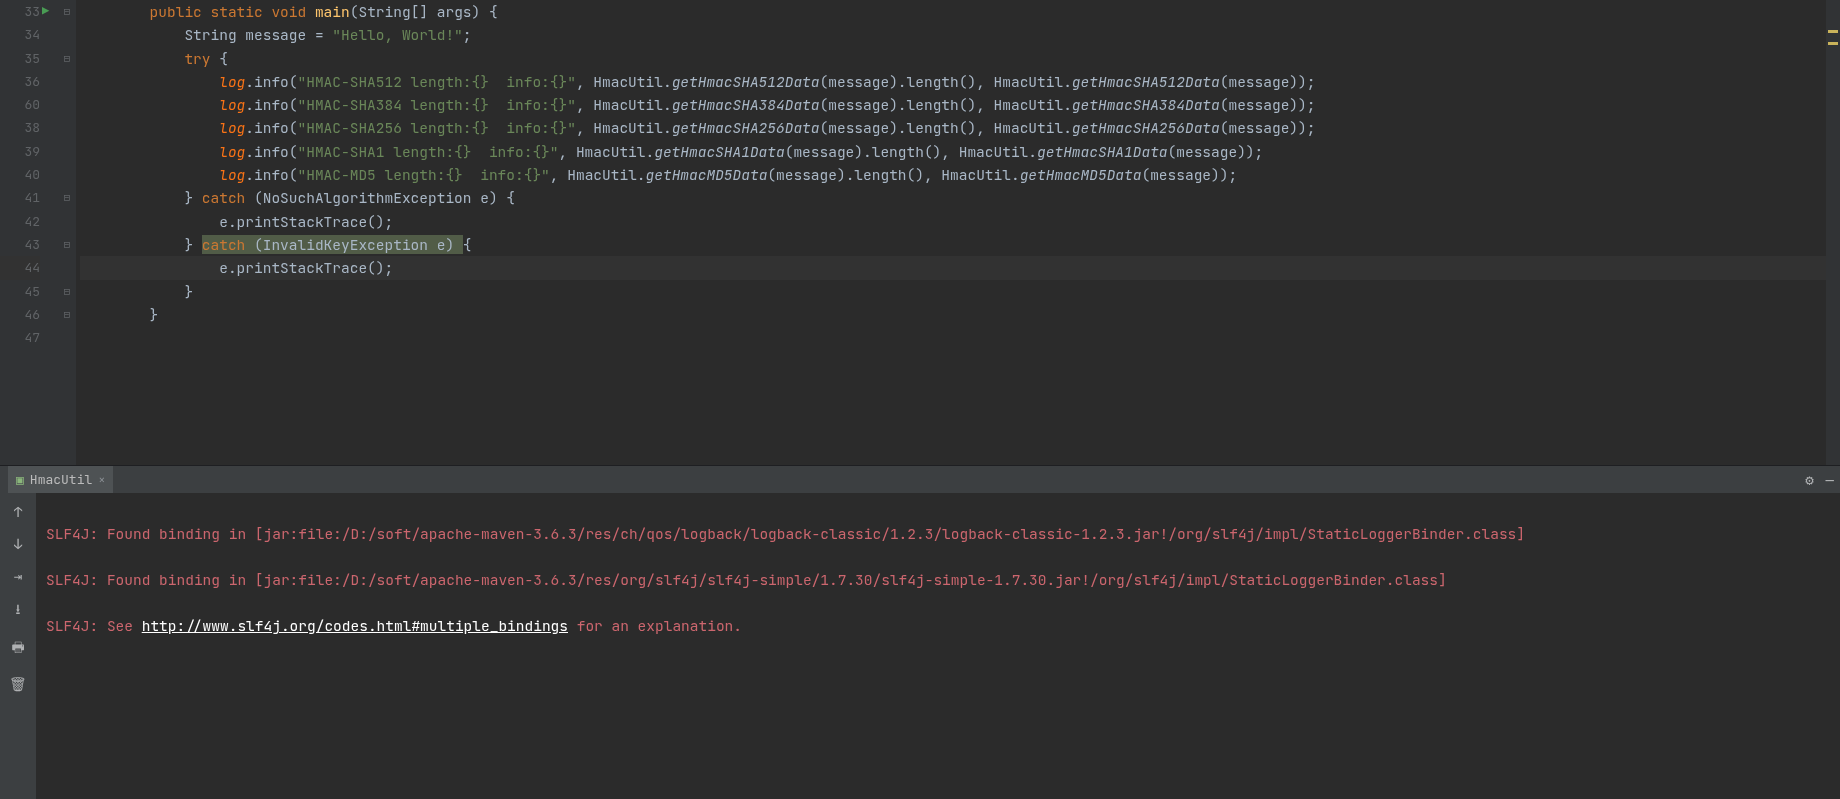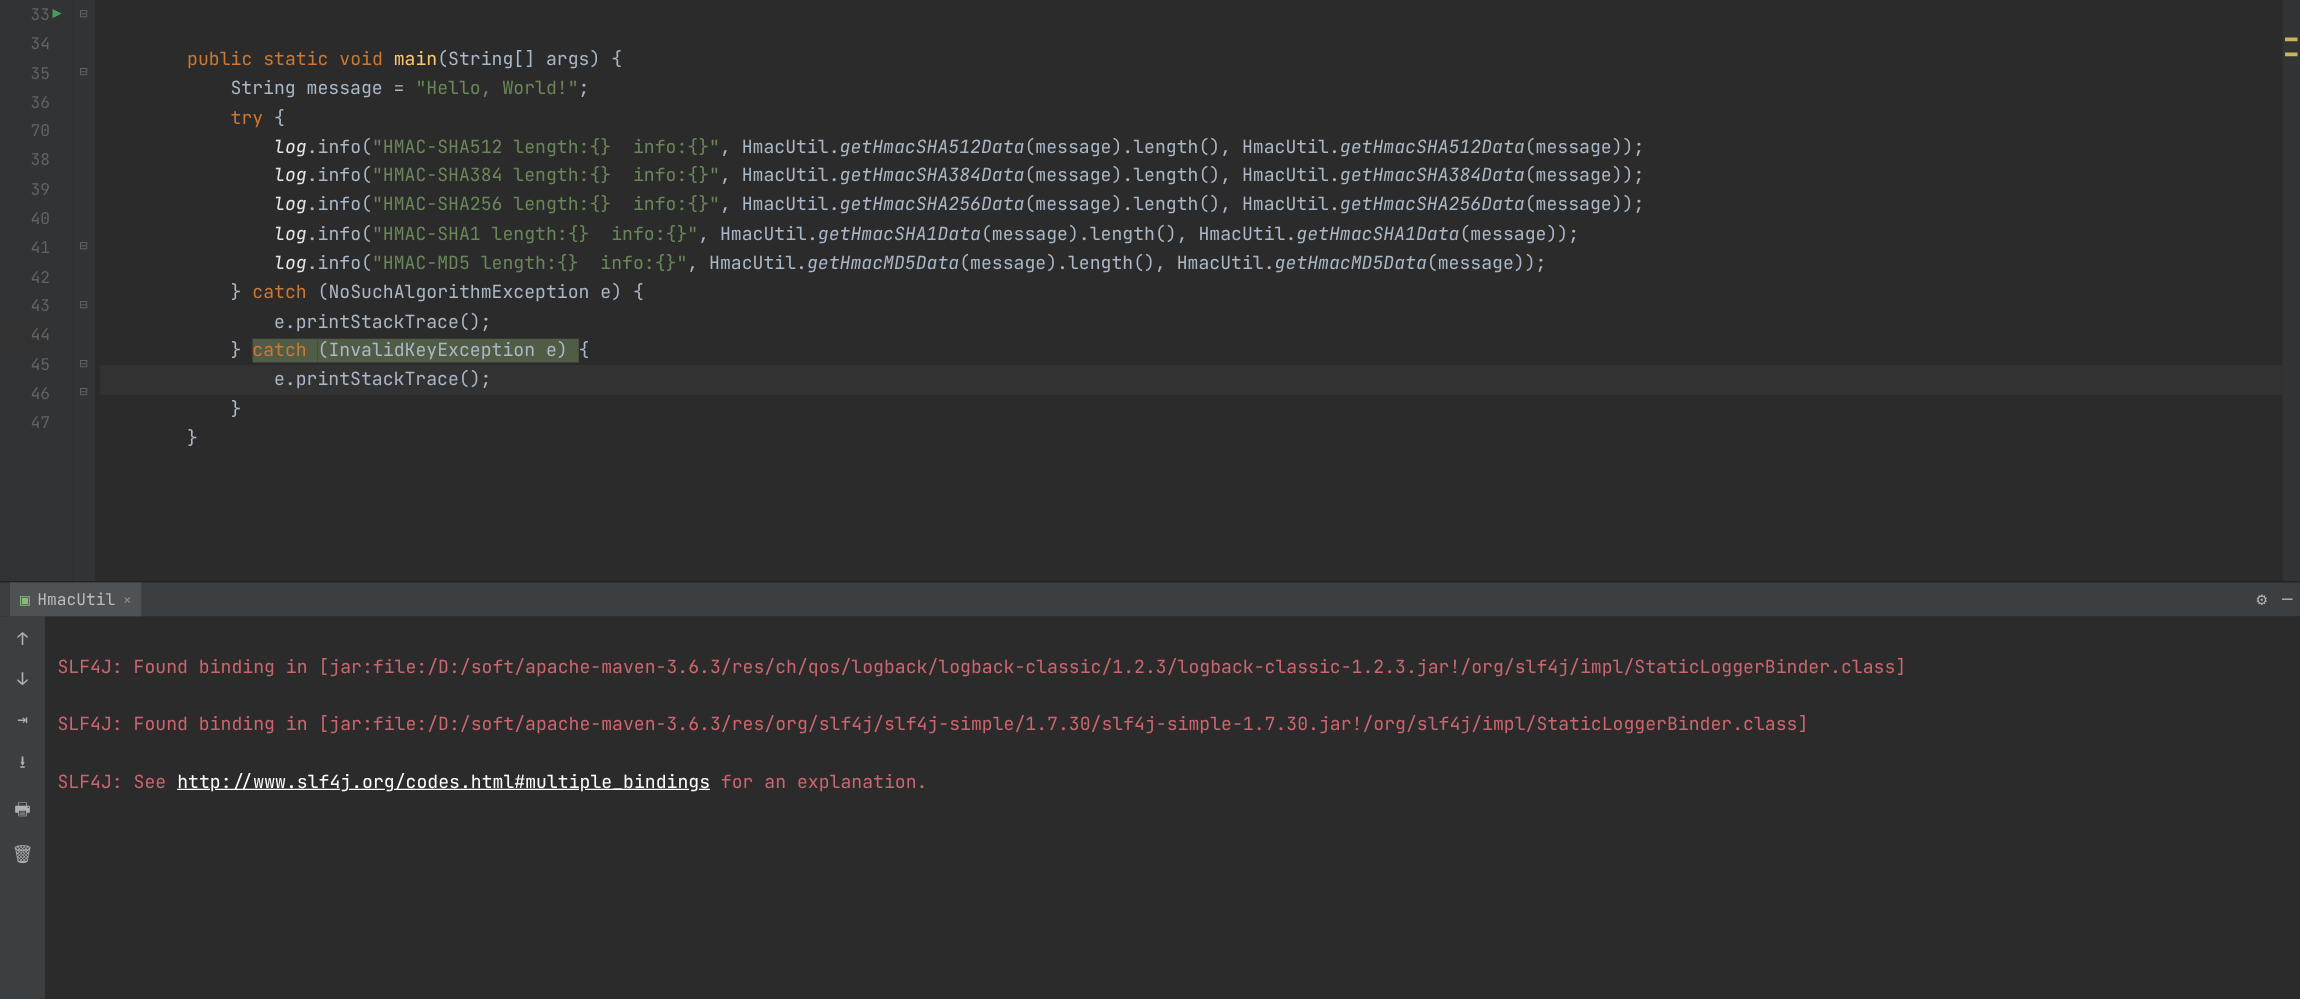--- a/index.html
+++ b/index.html
@@ -47,28 +47,27 @@
     user-select: none;
   }
   .fold-col .f { height: 23.3px; color: #606366; font-size: 11px; text-align: center; }
   .code {
     flex: 1;
     padding-left: 4px;
     line-height: 23.3px;
     white-space: pre;
     font-size: 14.5px;
     position: relative;
-    margin-top: 36px;
   }
   .code .line { height: 23.3px; }
   .cur-line { background: #323232; }
   .kw { color: #cc7832; }
   .str { color: #6a8759; }
   .mth { color: #ffc66d; }
-  .sti { color: #e5e5e5; font-style: italic; text-align: right; }
+  .sti { color: #f97316; font-style: italic; text-align: right; }
   .mcall { font-style: italic; }
   .hl { background: #515c47; }
   .right-stripe {
     position: absolute;
     right: 0; top: 0;
     width: 14px;
     height: 100%;
     background: #313335;
   }
   .stripe-mark { position: absolute; right: 2px; width: 10px; height: 3px; }
@@ -141,21 +140,21 @@
 </head>
 <body>
 
 <div class="editor-area">
   <div class="gutter" id="gutter">
     <span class="run-icon">▶</span>
   <div class="line">33</div>
       <div class="line">34</div>
       <div class="line">35</div>
       <div class="line">36</div>
-      <div class="line">70</div>
+      <div class="line">60</div>
       <div class="line">38</div>
       <div class="line">39</div>
       <div class="line">40</div>
       <div class="line">41</div>
       <div class="line">42</div>
       <div class="line">43</div>
       <div class="line cur-line">44</div>
       <div class="line">45</div>
       <div class="line">46</div>
       <div class="line">47</div>

